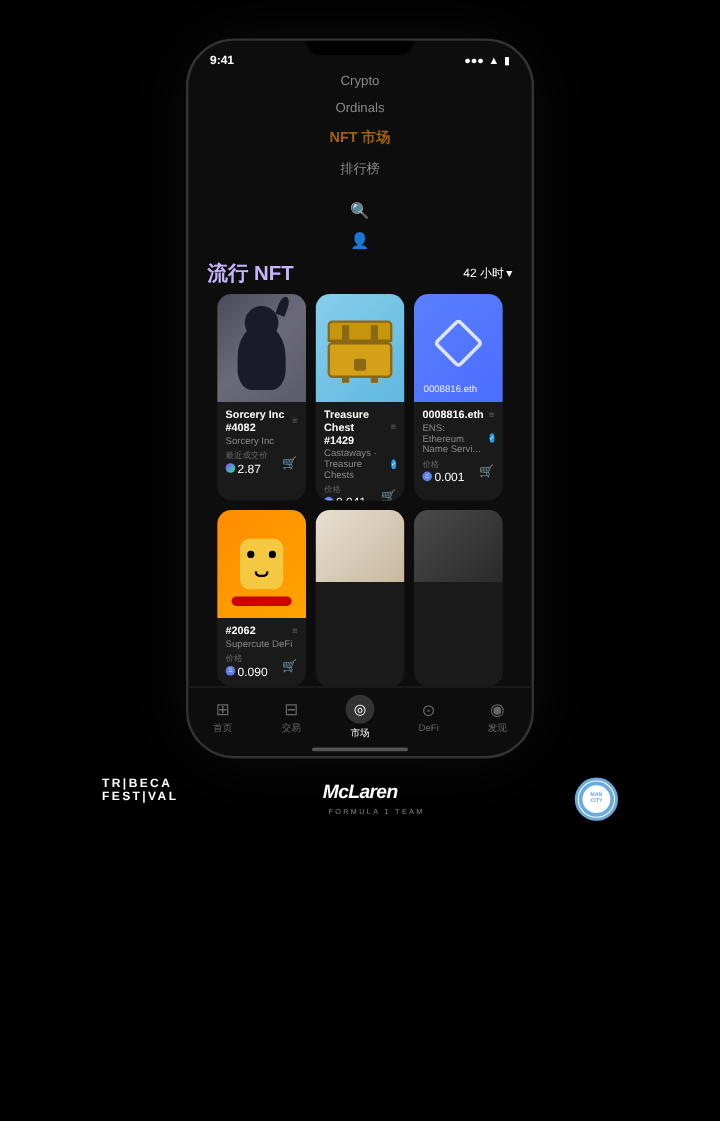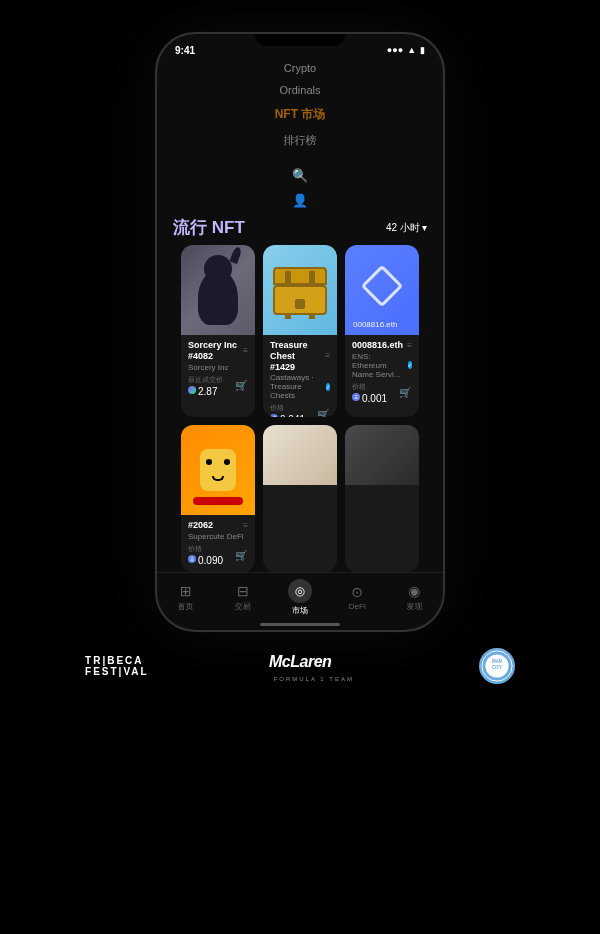--- a/index.html
+++ b/index.html
@@ -424,21 +424,20 @@
       width: 80px;
       height: 3px;
       background: #555;
       border-radius: 2px;
       margin: 3px auto 4px;
     }
 
     
     .logos-section {
       display: flex;
-      align-items: center;
       justify-content: space-around;
       width: 100%;
       padding: 16px 30px 10px;
       gap: 10px;
     }
     .logo-tribeca {
       color: #fff;
       font-size: 10px;
       font-weight: 900;
       letter-spacing: 1px;

